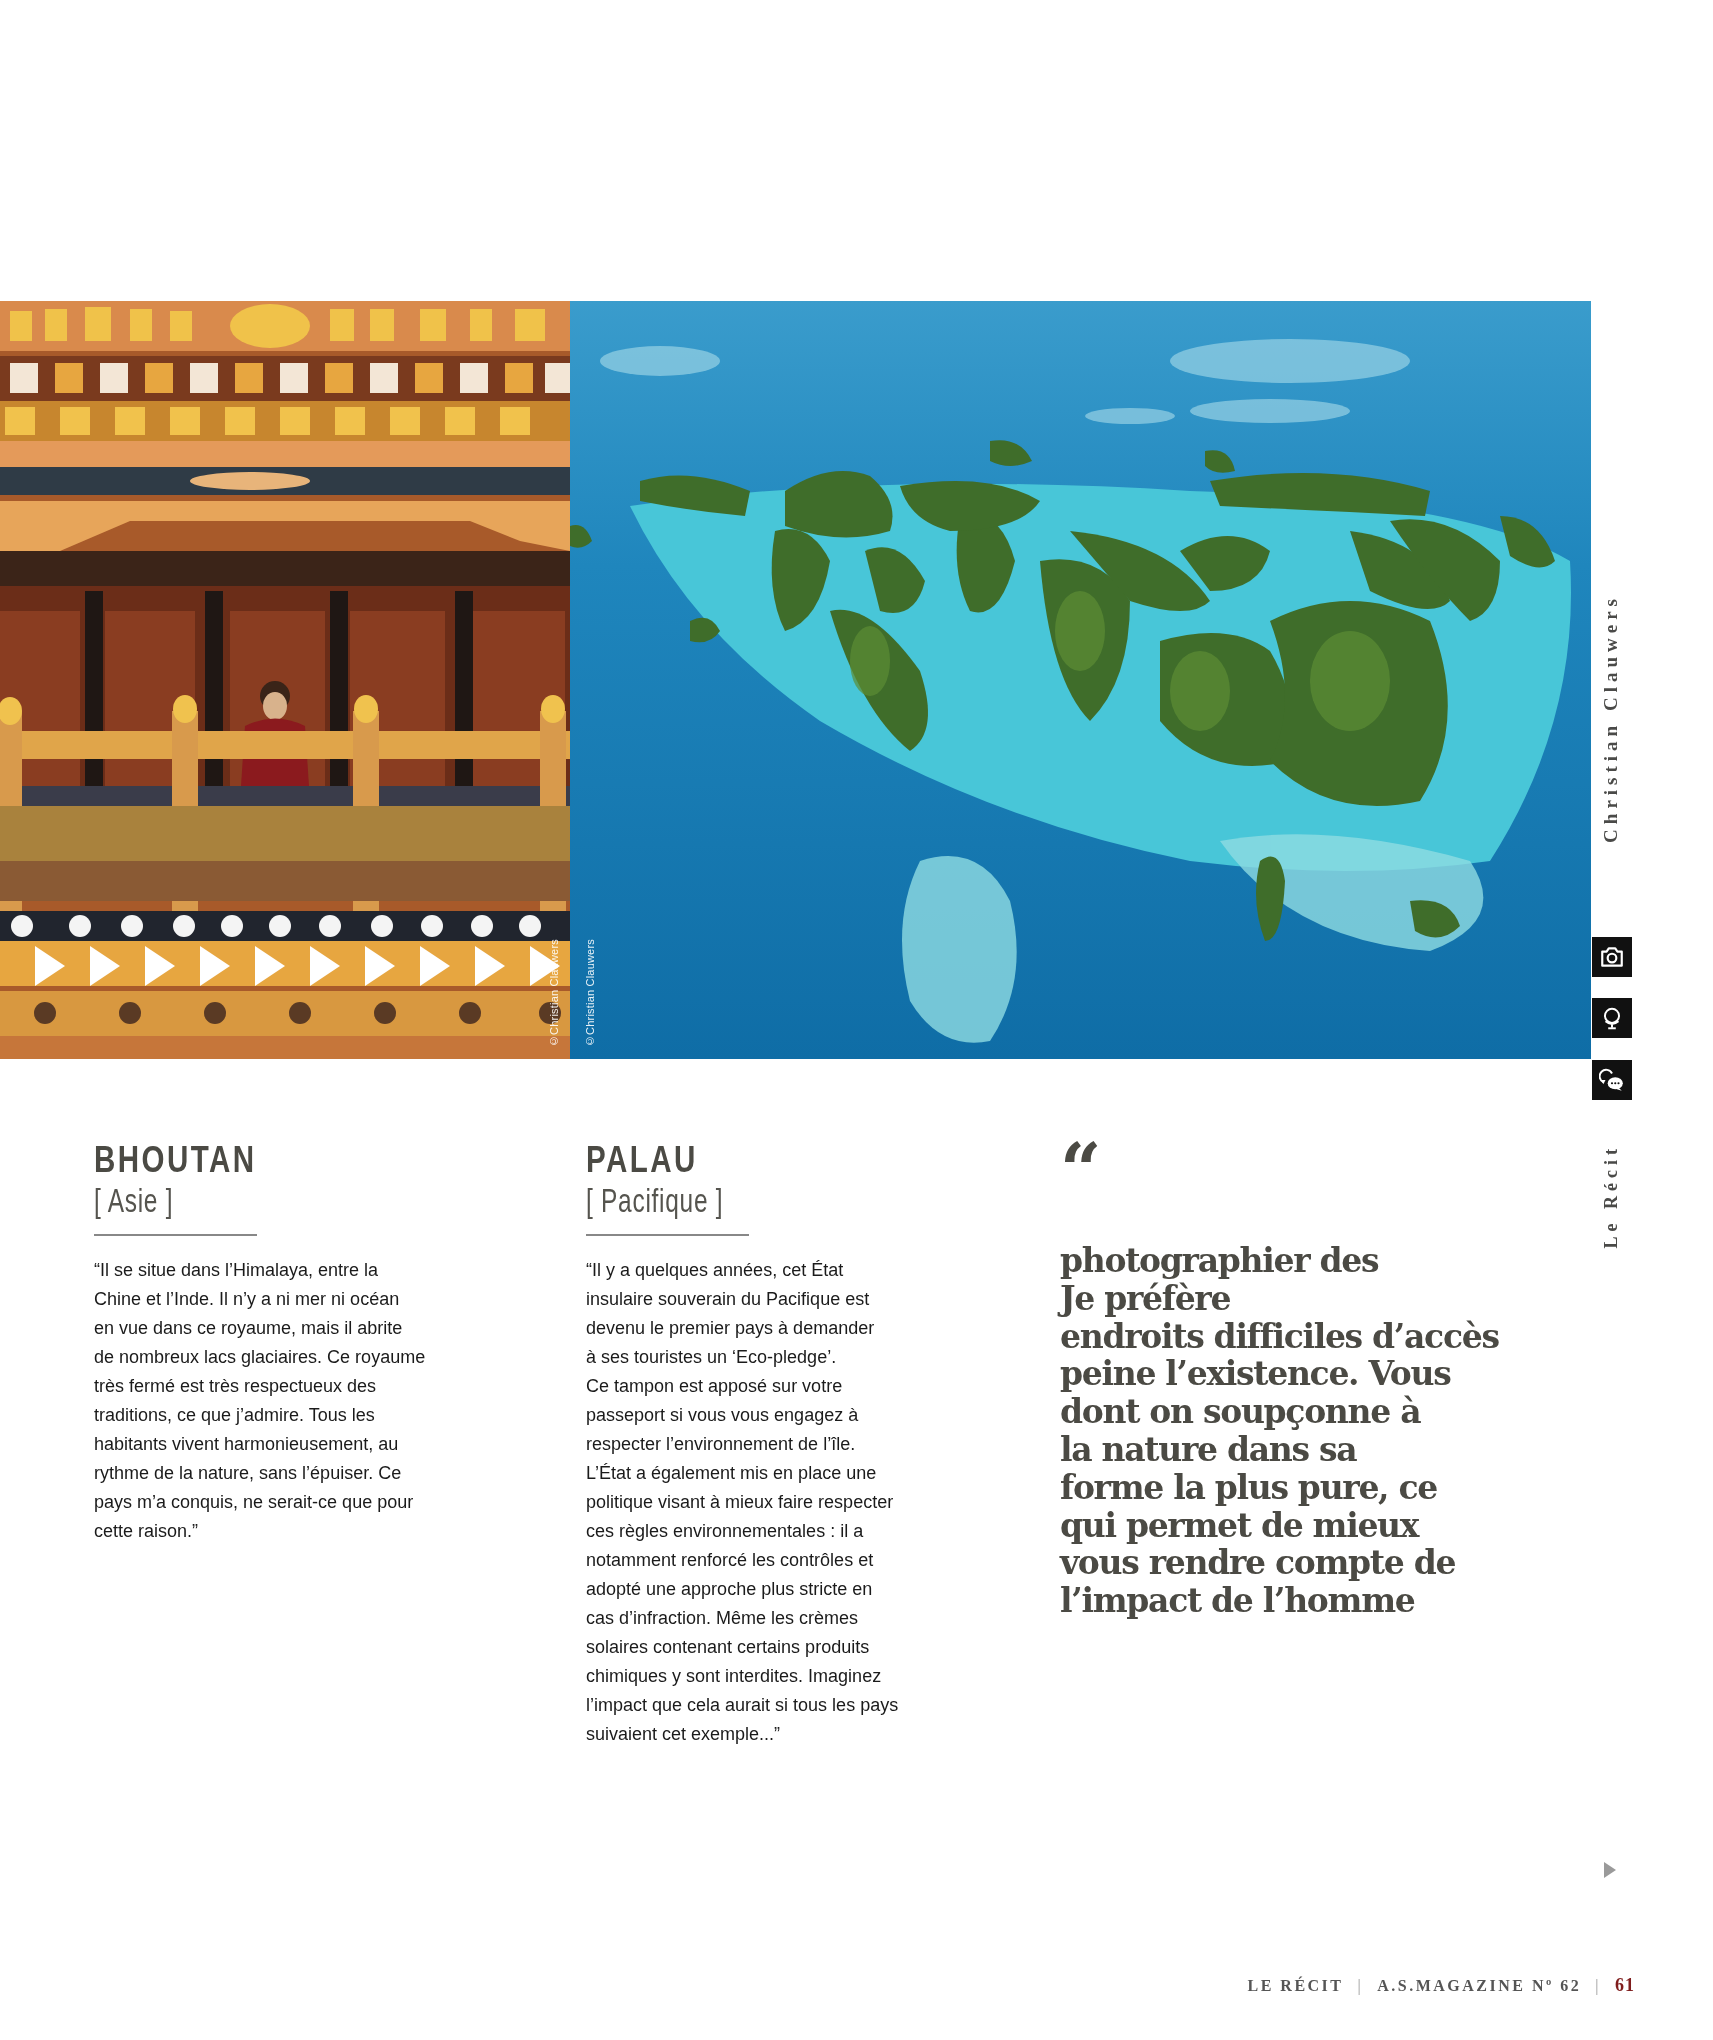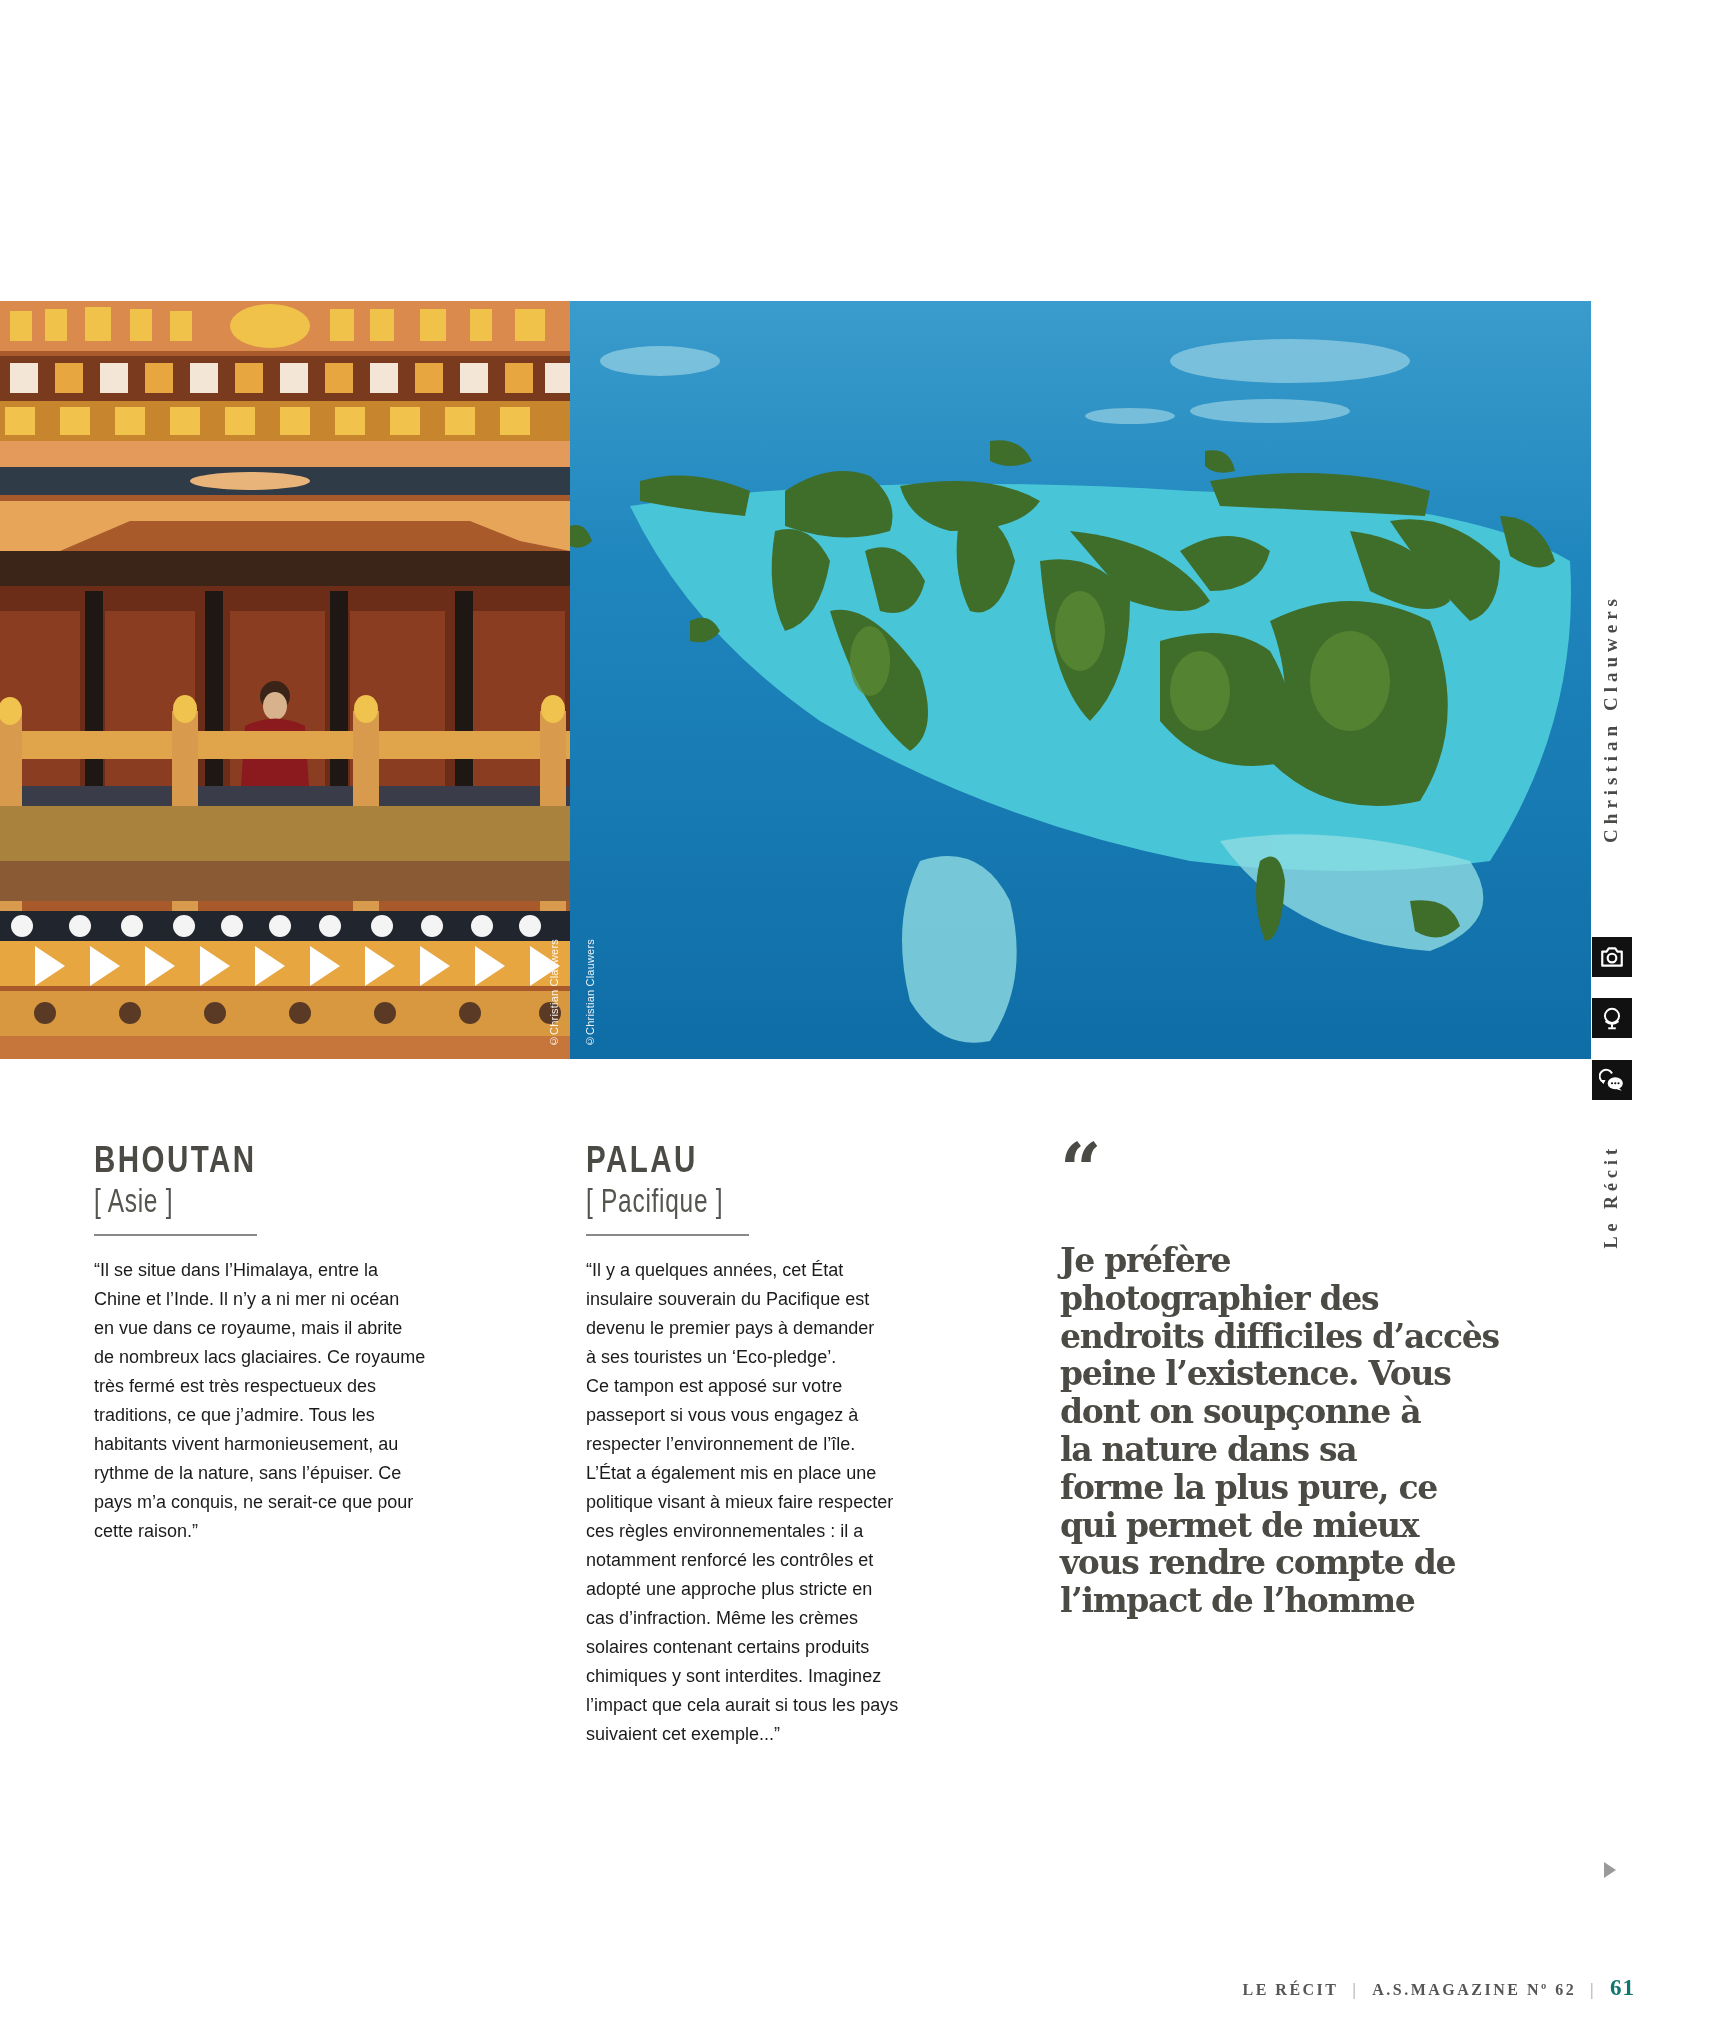--- a/index.html
+++ b/index.html
@@ -35,21 +35,21 @@
   
   #pullquote { position:absolute; left:1060px; top:1140px; width:480px; }
   #quote-mark { font-family:"DejaVu Serif", serif; font-weight:bold; font-size:72px; color:#4b4a44; line-height:60px; height:60px; letter-spacing:-6px; }
   #quote-text { margin-top:42px; font-family:"DejaVu Serif", serif; font-weight:bold; font-size:33px; line-height:37.8px; color:#4b4a44; letter-spacing:-1.3px; }
   #quote-text span { display:block; white-space:nowrap; }
 
   
   #next-arrow { position:absolute; left:1604px; top:1862px; width:0; height:0; border-top:8px solid transparent; border-bottom:8px solid transparent; border-left:12px solid #9a9a9a; cursor:pointer; }
   #footer { position:absolute; right:78px; top:1975px; font-family:"Liberation Serif", serif; font-weight:bold; font-size:16px; color:#555; letter-spacing:2.5px; display:flex; align-items:baseline; gap:14px; }
   #footer .sep { color:#999; font-weight:normal; }
-  #footer .page { font-size:23px; color:#0f766e; letter-spacing:1px; }
+  #footer .page { font-size:18px; color:#7f1d1d; letter-spacing:1px; }
 </style>
 </head>
 <body>
 
 <div class="photo" id="photo-bhoutan">
   <svg viewBox="0 0 570 758" preserveAspectRatio="none">
     <rect x="0" y="0" width="570" height="758" fill="#a85a2a"></rect>
 
     <rect x="0" y="0" width="570" height="50" fill="#d98a4c"></rect>
     <g fill="#f0c24a">
@@ -310,22 +310,22 @@
     <span>solaires contenant certains produits</span>
     <span>chimiques y sont interdites. Imaginez</span>
     <span>l’impact que cela aurait si tous les pays</span>
     <span>suivaient cet exemple...”</span>
   </p>
 </div>
 
 <div id="pullquote">
   <div id="quote-mark">“</div>
   <div id="quote-text">
+    <span>photographier des</span>
     <span>Je préfère</span>
-    <span>photographier des</span>
     <span>endroits difficiles d’accès</span>
     <span>peine l’existence. Vous</span>
     <span>dont on soupçonne à</span>
     <span>la nature dans sa</span>
     <span>forme la plus pure, ce</span>
     <span>qui permet de mieux</span>
     <span>vous rendre compte de</span>
     <span>l’impact de l’homme</span>
   </div>
 </div>

